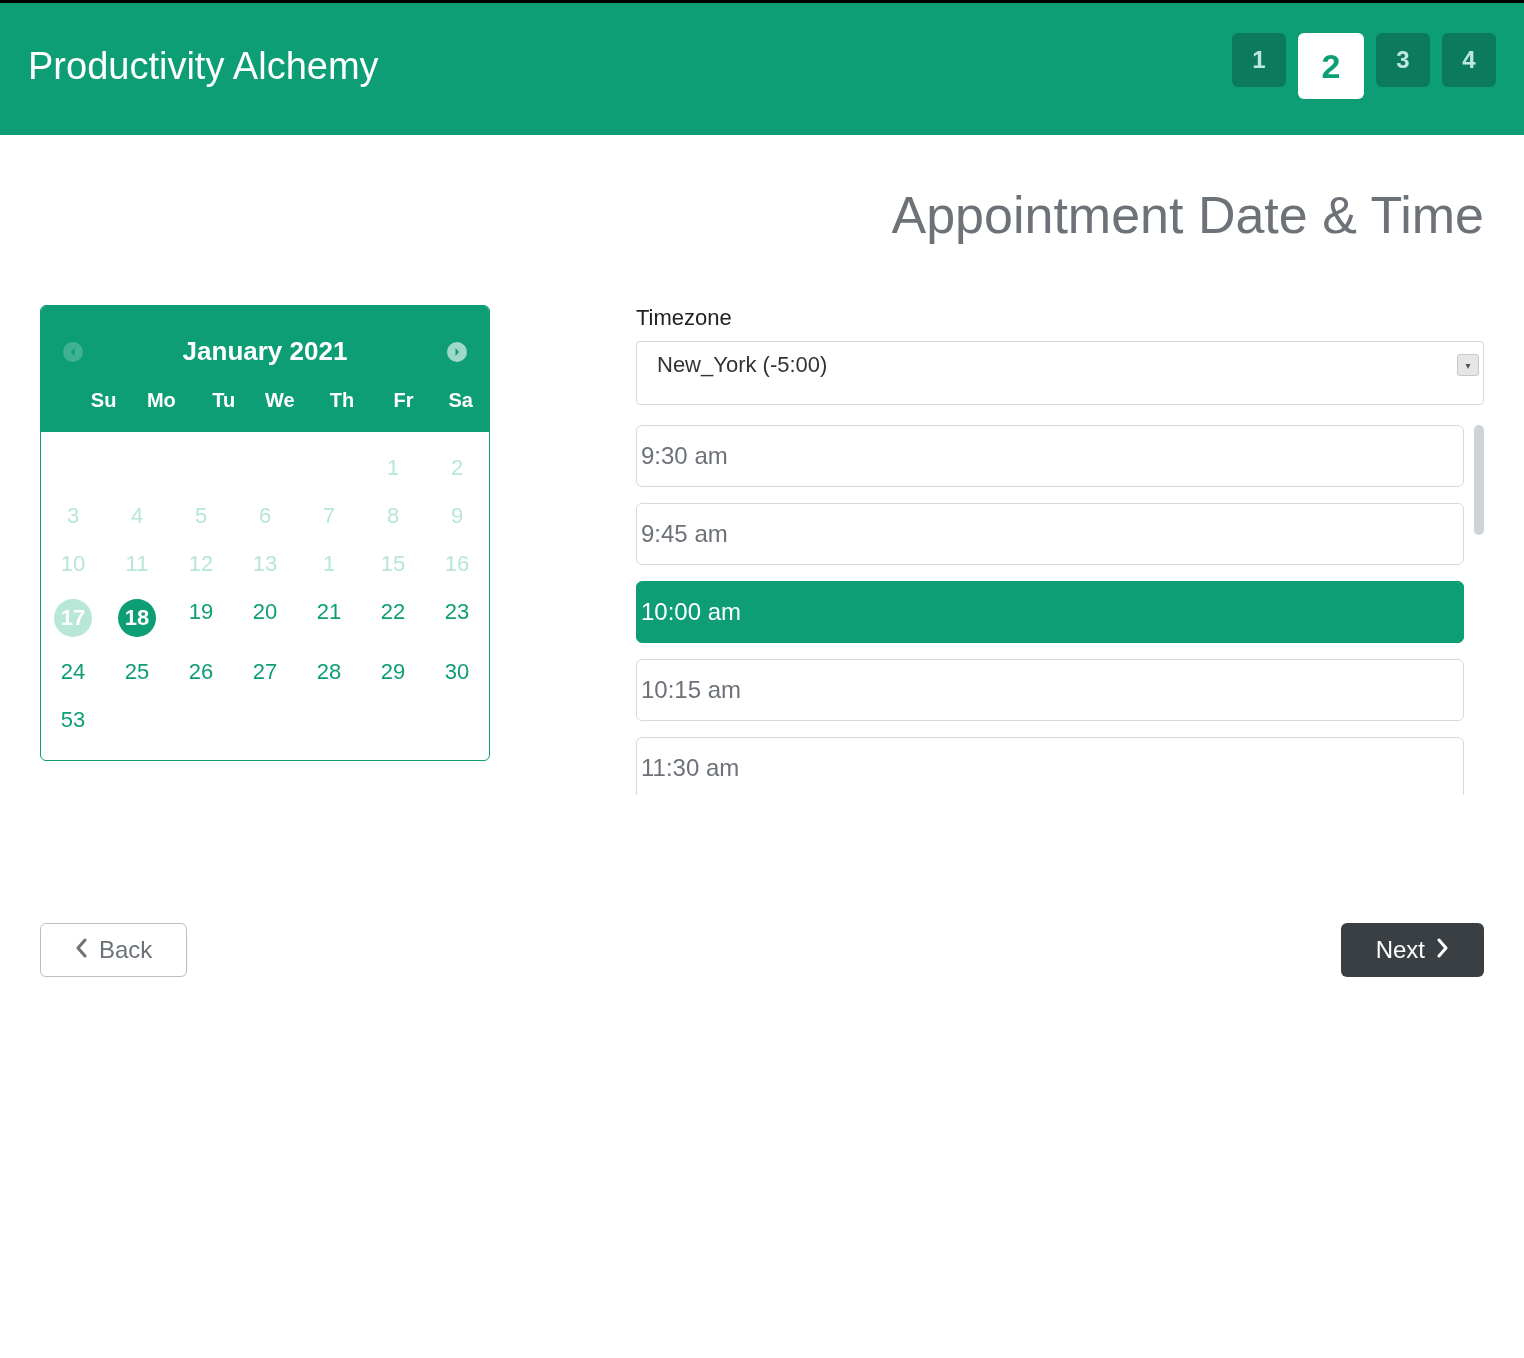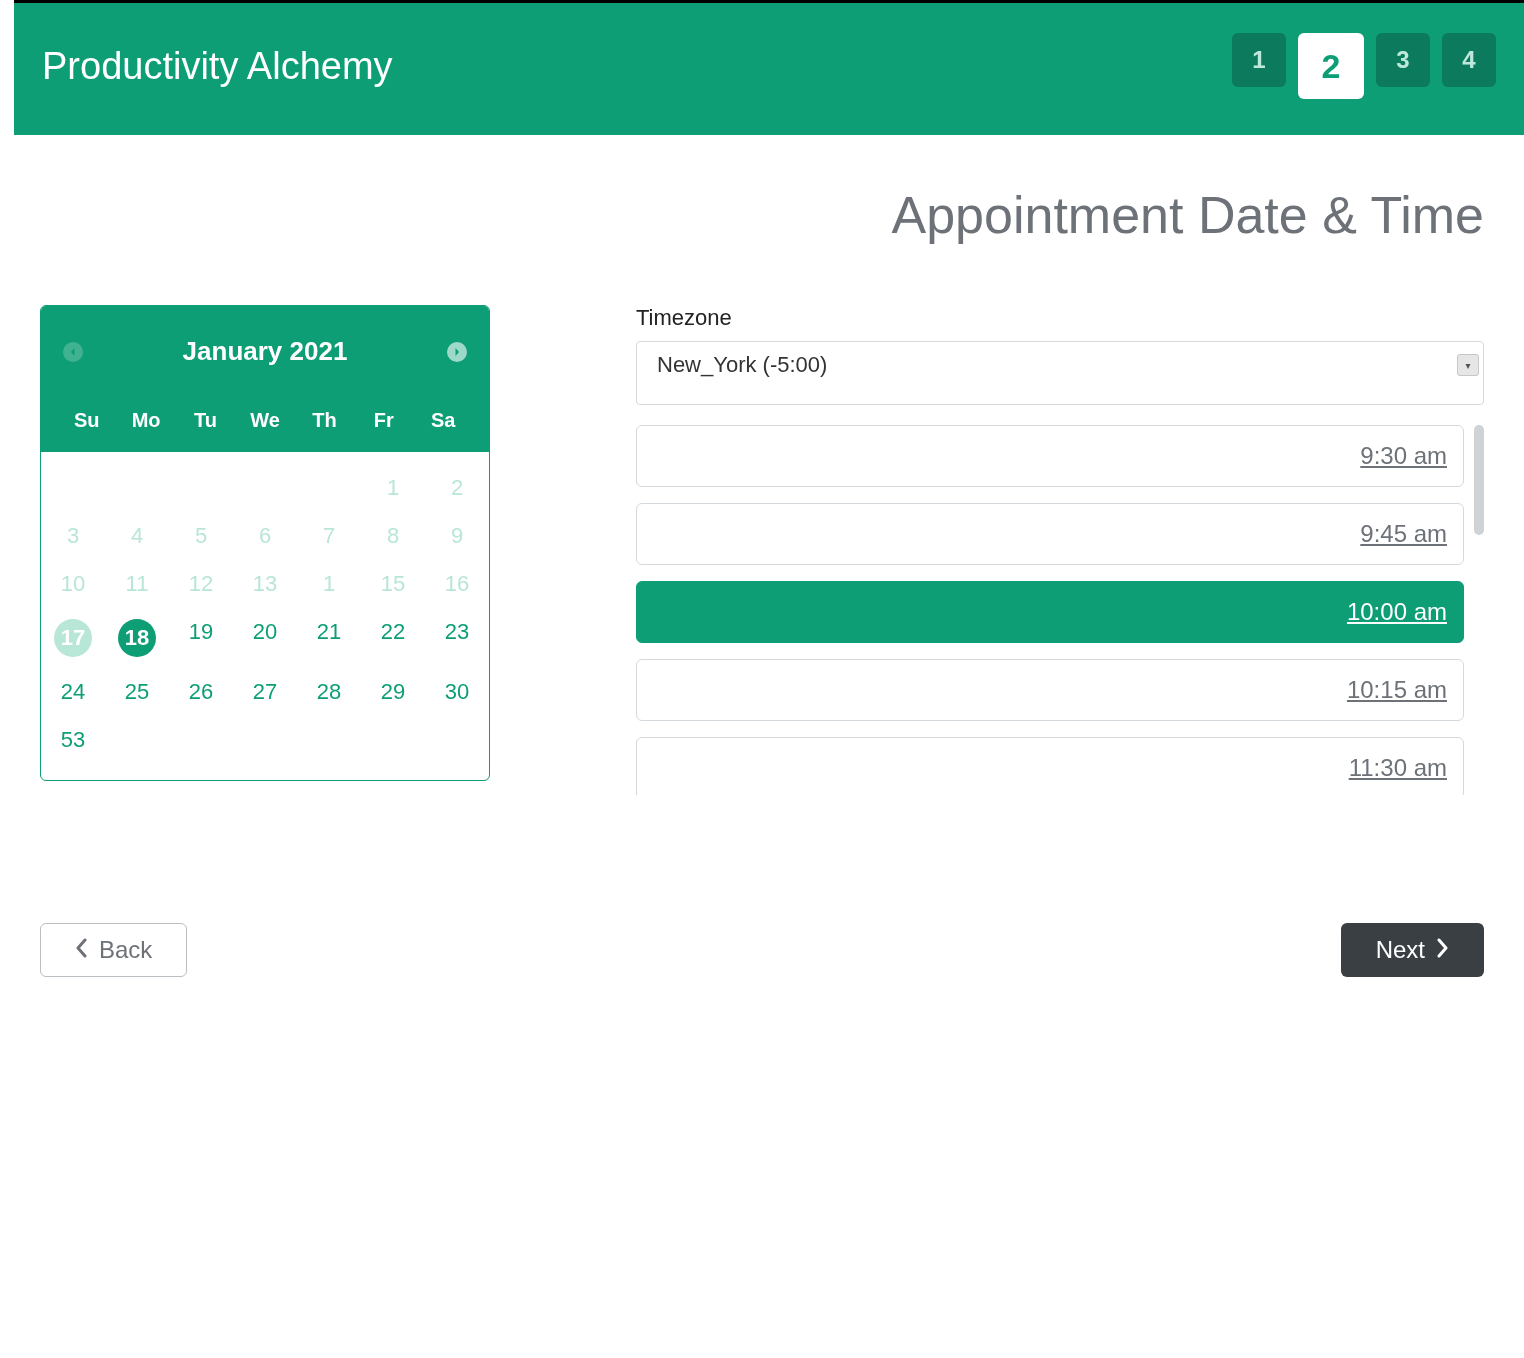--- a/index.html
+++ b/index.html
@@ -14,21 +14,20 @@
   *{box-sizing:border-box;font-family:"Helvetica Neue",Helvetica,Arial,sans-serif;}
   body{margin:0;background:#fff;}
   .header{
     background:var(--brand);
     color:#fff;
     display:flex;
     align-items:center;
     justify-content:space-between;
     padding:30px 28px 36px 28px;
     border-top:3px solid #000;
-    margin-left:14px;
   }
   .brand{
     font-size:38px;
     font-weight:300;
   }
   .steps{display:flex;gap:12px;}
   .step{
     width:54px;height:54px;border-radius:6px;
     display:flex;align-items:center;justify-content:center;
     font-size:24px;font-weight:600;
@@ -62,21 +61,21 @@
   }
   .cal-head{
     background:var(--brand);color:#fff;padding:30px 16px 12px 16px;
   }
   .cal-nav{display:flex;align-items:center;justify-content:space-between;padding:0 6px 14px 6px;}
   .cal-month{font-size:26px;font-weight:700;text-align:center;flex:1;}
   .nav-btn{width:20px;height:20px;border-radius:50%;background:rgba(255,255,255,.6);display:flex;align-items:center;justify-content:center;cursor:pointer;color:var(--brand);}
   .nav-btn.disabled{opacity:.35;cursor:default;}
   .nav-btn svg{display:block;}
   .dow-row{display:grid;grid-template-columns:repeat(7,1fr);}
-  .dow{font-size:20px;font-weight:700;text-align:center;padding:8px 0;margin-top:20px;}
+  .dow{font-size:20px;font-weight:700;text-align:right;padding:8px 0;}
   .cal-body{padding:12px 0 16px 0;}
   .week{display:grid;grid-template-columns:repeat(7,1fr);}
   .day{
     text-align:center;font-size:22px;padding:11px 0;
     color:var(--brand);cursor:pointer;font-weight:500;
     position:relative;
   }
   .day.muted{color:var(--brand-light);cursor:default;}
   .day.empty{cursor:default;}
   .day .circle{
@@ -100,24 +99,23 @@
     display:flex;align-items:center;justify-content:center;font-size:10px;color:#555;
   }
   .slots-wrap{position:relative;display:flex;gap:10px;}
   .slots{
     flex:1;
     height:370px;overflow:hidden;
     display:flex;flex-direction:column;gap:16px;
   }
   .slot{
     border:1px solid var(--panel-border);border-radius:6px;
-    text-align:right;font-size:24px;color:var(--text-muted);
-    padding:16px 16px;cursor:pointer;background:#fff;
+    text-align:left;font-size:24px;color:var(--text-muted);
+    padding:16px 4px;cursor:pointer;background:#fff;
     flex-shrink:0;
-    text-decoration:underline;
   }
   .slot.selected{background:var(--brand);color:#fff;border-color:var(--brand);}
 
   .scroll-track{
     width:10px;background:transparent;flex-shrink:0;position:relative;
   }
   .scroll-thumb{
     position:absolute;top:0;left:0;width:10px;height:110px;
     background:#cfd3d6;border-radius:5px;
   }

